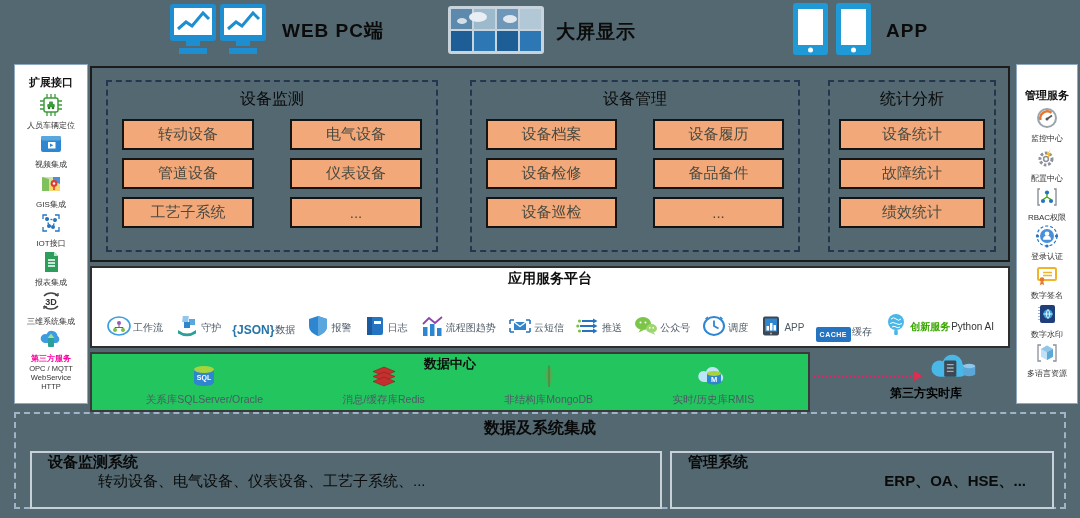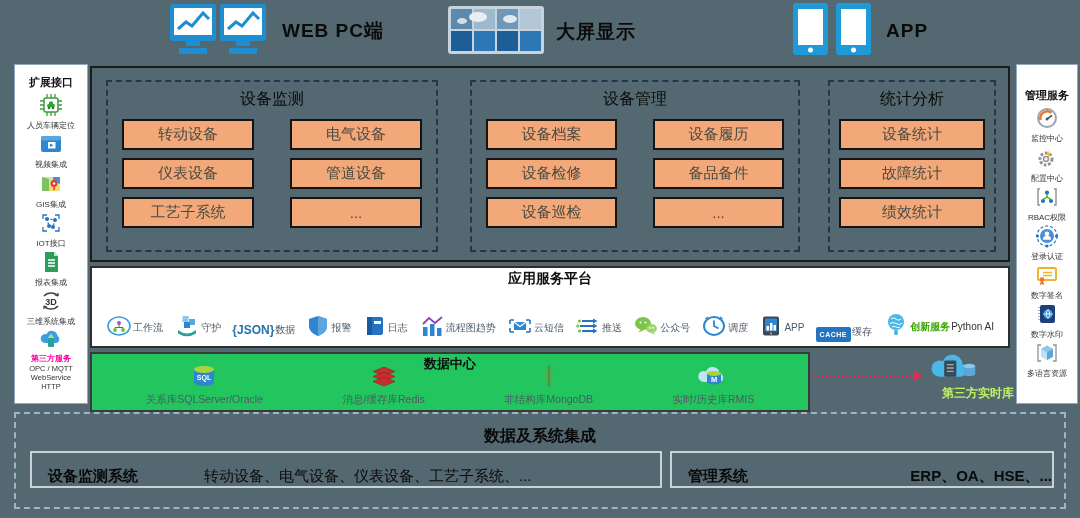--- a/index.html
+++ b/index.html
@@ -50,34 +50,34 @@
   .dc-title{position:absolute;top:1px;left:0;right:0;text-align:center;font-size:13px;font-weight:bold;color:#0d0d0d;}
   .dc-row{display:flex;justify-content:space-around;align-items:flex-end;height:100%;padding:0 14px 3px;box-sizing:border-box;}
   .store{display:flex;flex-direction:column;align-items:center;}
   .store-label{font-size:10.5px;color:#4e5a66;white-space:nowrap;}
 
   
   .tp-arrow{position:absolute;left:814px;top:375px;width:102px;height:0;border-top:2px dotted #e0245e;}
   .tp-head{position:absolute;left:914px;top:371px;width:0;height:0;border-left:9px solid #d93052;
     border-top:5px solid transparent;border-bottom:5px solid transparent;}
   .tp-icon{position:absolute;left:928px;top:351px;}
-  .tp-label{position:absolute;left:916px;top:385px;width:124px;text-align:center;
-    font-size:12px;font-weight:bold;color:#bef264;white-space:nowrap;}
+  .tp-label{position:absolute;left:864px;top:385px;width:124px;text-align:center;
+    font-size:12px;font-weight:bold;color:#000000;white-space:nowrap;}
 
   
   .integration{position:absolute;left:14px;top:412px;width:1052px;height:97px;
     border:2px dashed #9fb4c8;box-sizing:border-box;}
-  .int-title{text-align:center;font-size:16px;font-weight:bold;color:#090909;margin-top:12px;}
-  .int-box{position:absolute;top:37px;height:37px;border:2px solid #c9d1d8;box-sizing:border-box;
-    display:flex;align-items:flex-end;}
+  .int-title{text-align:center;font-size:16px;font-weight:bold;color:#090909;margin-top:4px;}
+  .int-box{position:absolute;top:37px;height:58px;border:2px solid #c9d1d8;box-sizing:border-box;
+    display:flex;align-items:flex-start;flex-direction:column;}
   .int-box.l{left:14px;width:632px;}
   .int-box.r{left:654px;width:384px;}
   .int-name{font-size:15px;font-weight:bold;color:#0a0a0a;padding-left:16px;white-space:nowrap;}
   .int-box.l .int-detail{font-size:15px;font-weight:normal;color:#0a0a0a;margin-left:66px;white-space:nowrap;}
-  .int-box.r .int-detail{font-size:15px;font-weight:bold;color:#0a0a0a;margin-left:auto;white-space:nowrap;}
+  .int-box.r .int-detail{font-size:15px;font-weight:bold;color:#0a0a0a;margin-left:auto;padding-right:26px;white-space:nowrap;}
 </style>
 </head>
 <body>
 
 <div class="canvas">
 
   <div class="client" style="left:448px;top:6px;">
     <span>
       <svg width="96" height="48" viewBox="0 0 96 48">
         <rect x="0" y="0" width="96" height="48" rx="3" fill="#c7d3dd"></rect>
@@ -339,22 +339,22 @@
       <span class="p-label">多语言资源</span>
     </div>
   </aside>
 
   <section class="modules">
     <div class="module" style="left:14px;top:12px;width:332px;height:172px;">
       <div class="module-title">设备监测</div>
       <div class="btn-grid two">
         <div class="chip">转动设备</div>
         <div class="chip">电气设备</div>
+        <div class="chip">管道设备</div>
         <div class="chip">仪表设备</div>
-        <div class="chip">管道设备</div>
         <div class="chip">工艺子系统</div>
         <div class="chip">...</div>
       </div>
     </div>
 
     <div class="module" style="left:378px;top:12px;width:330px;height:172px;">
       <div class="module-title">设备管理</div>
       <div class="btn-grid two">
         <div class="chip">设备档案</div>
         <div class="chip">设备履历</div>

